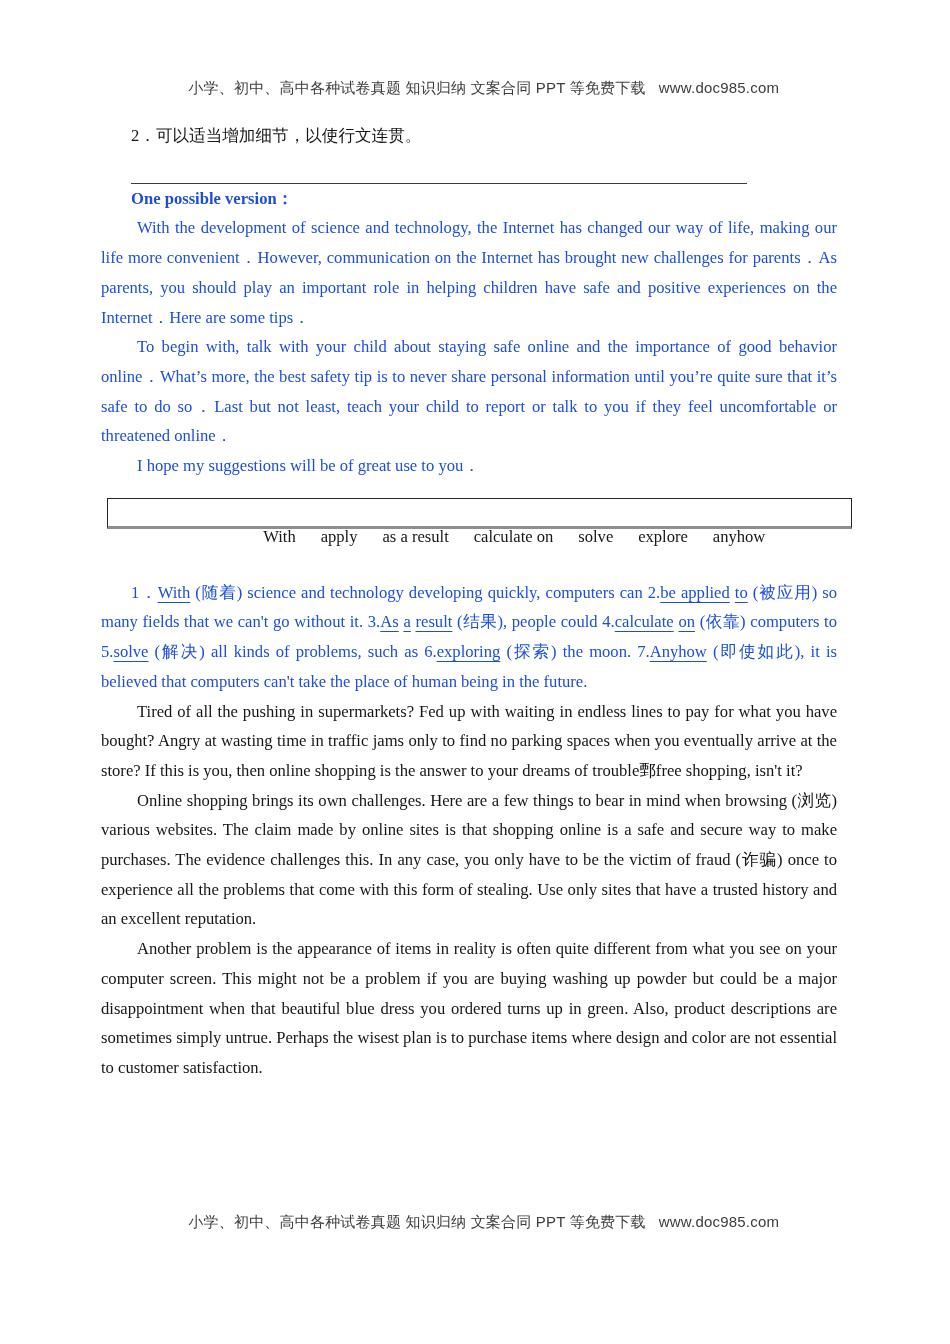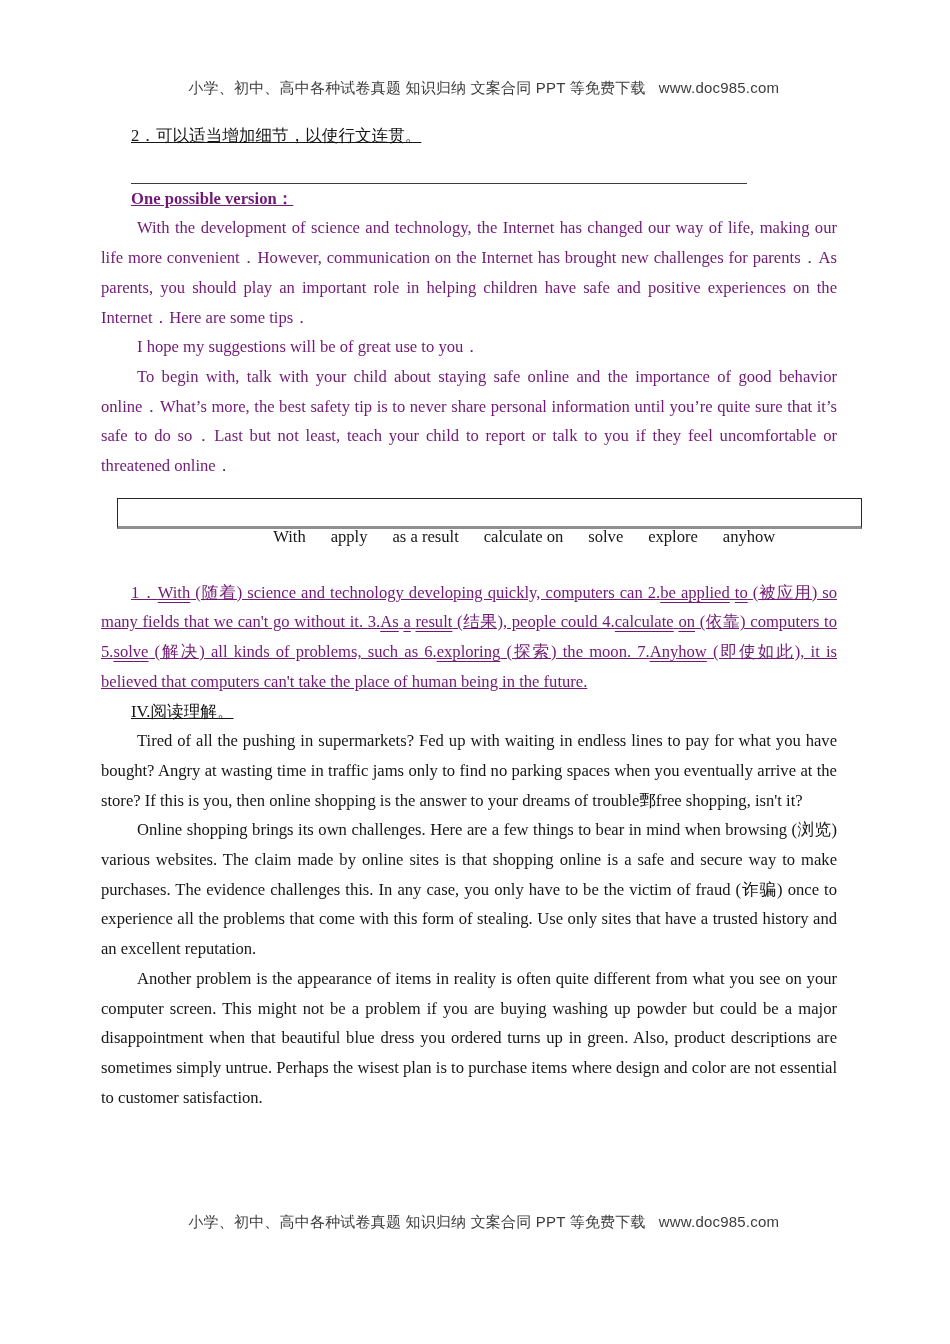--- a/index.html
+++ b/index.html
@@ -15,30 +15,30 @@
     font-family:"Liberation Sans","DejaVu Sans",sans-serif;
     font-size:15px; color:#3c3c3c; white-space:pre; letter-spacing:0.2px;
   }
   .pg-header { top:62px; }
   .pg-footer { top:1196px; }
   .content {
     position:absolute; left:101px; top:121px; width:736px;
     font-size:16.6px; line-height:29.7px; text-align:justify;
   }
   .content p { margin:0; text-indent:36px; }
-  .content p.indent-sm { text-indent:30px;text-decoration:underline; }
-  .red  { color:#701a75; }
+  .content p.indent-sm { text-indent:30px; }
+  .red  { color:#1d4ed8; }
   .bold { font-weight:bold; }
   .rule { height:33px; position:relative; }
   .rule::after {
     content:""; position:absolute; left:30px; bottom:0;
     width:616px; border-top:1.7px solid #3c3c3c;
   }
   .wordbox {
-    box-sizing:border-box; width:745px; margin-left:16px; margin-top:17px;
+    box-sizing:border-box; width:745px; margin-left:6px; margin-top:17px;
     height:31px; border:1.6px solid #262626; border-bottom:3px solid #8f8f8f;
     line-height:25px; padding-left:45px; white-space:pre;
     text-align:center; text-indent:0;
   }
   .fill { margin-top:49px !important; }
   .u { text-decoration:underline; text-underline-offset:3.5px; text-decoration-thickness:1.2px; }
 </style>
 </head>
 <body>
 
@@ -50,31 +50,30 @@
 
   <div class="content">
 
     <p class="indent-sm">2．可以适当增加细节，以使行文连贯。</p>
 
     <div class="rule"></div>
 
     <p class="red bold indent-sm">One possible version：</p>
 
     <p class="red">With the development of science and technology, the Internet has changed our way of life, making our life more convenient．However, communication on the Internet has brought new challenges for parents．As parents, you should play an important role in helping children have safe and positive experiences on the Internet．Here are some tips．</p>
+    <p class="red">To begin with, talk with your child about staying safe online and the importance of good behavior online．What’s more, the best safety tip is to never share personal information until you’re quite sure that it’s safe to do so．Last but not least, teach your child to report or talk to you if they feel uncomfortable or threatened online．</p>
     <p class="red">I hope my suggestions will be of great use to you．</p>
-    <p class="red">To begin with, talk with your child about staying safe online and the importance of good behavior online．What’s more, the best safety tip is to never share personal information until you’re quite sure that it’s safe to do so．Last but not least, teach your child to report or talk to you if they feel uncomfortable or threatened online．</p>
 
 
     <div class="wordbox">
       <span>With   apply   as a result   calculate on   solve   explore   anyhow</span>
     </div>
 
     <p class="red fill indent-sm"><span>1．</span><span class="u">With</span><span> (随着) science and technology developing quickly, computers can 2.</span><span class="u">be applied</span><span> </span><span class="u">to</span><span> (被应用) so many fields that we can't go without it. 3.</span><span class="u">As</span><span> </span><span class="u">a</span><span> </span><span class="u">result</span><span> (结果), people could 4.</span><span class="u">calculate</span><span> </span><span class="u">on</span><span> (依靠) computers to 5.</span><span class="u">solve</span><span> (解决) all kinds of problems, such as 6.</span><span class="u">exploring</span><span> (探索) the moon. 7.</span><span class="u">Anyhow</span><span> (即使如此), it is believed that computers can't take the place of human being in the future.</span></p>
 
-    <p class="indent-sm">IV.阅读理解。</p>
 
     <p>Tired of all the pushing in supermarkets? Fed up with waiting in endless lines to pay for what you have bought? Angry at wasting time in traffic jams only to find no parking spaces when you eventually arrive at the store? If this is you, then online shopping is the answer to your dreams of trouble鄄free shopping, isn't it?</p>
     <p>Online shopping brings its own challenges. Here are a few things to bear in mind when browsing (浏览) various websites. The claim made by online sites is that shopping online is a safe and secure way to make purchases. The evidence challenges this. In any case, you only have to be the victim of fraud (诈骗) once to experience all the problems that come with this form of stealing. Use only sites that have a trusted history and an excellent reputation.</p>
     <p>Another problem is the appearance of items in reality is often quite different from what you see on your computer screen. This might not be a problem if you are buying washing up powder but could be a major disappointment when that beautiful blue dress you ordered turns up in green. Also, product descriptions are sometimes simply untrue. Perhaps the wisest plan is to purchase items where design and color are not essential to customer satisfaction.</p>
 
   </div>
 
   <div class="pg-footer">
     <span>小学、初中、高中各种试卷真题 知识归纳 文案合同 PPT 等免费下载   www.doc985.com</span>
   </div>

